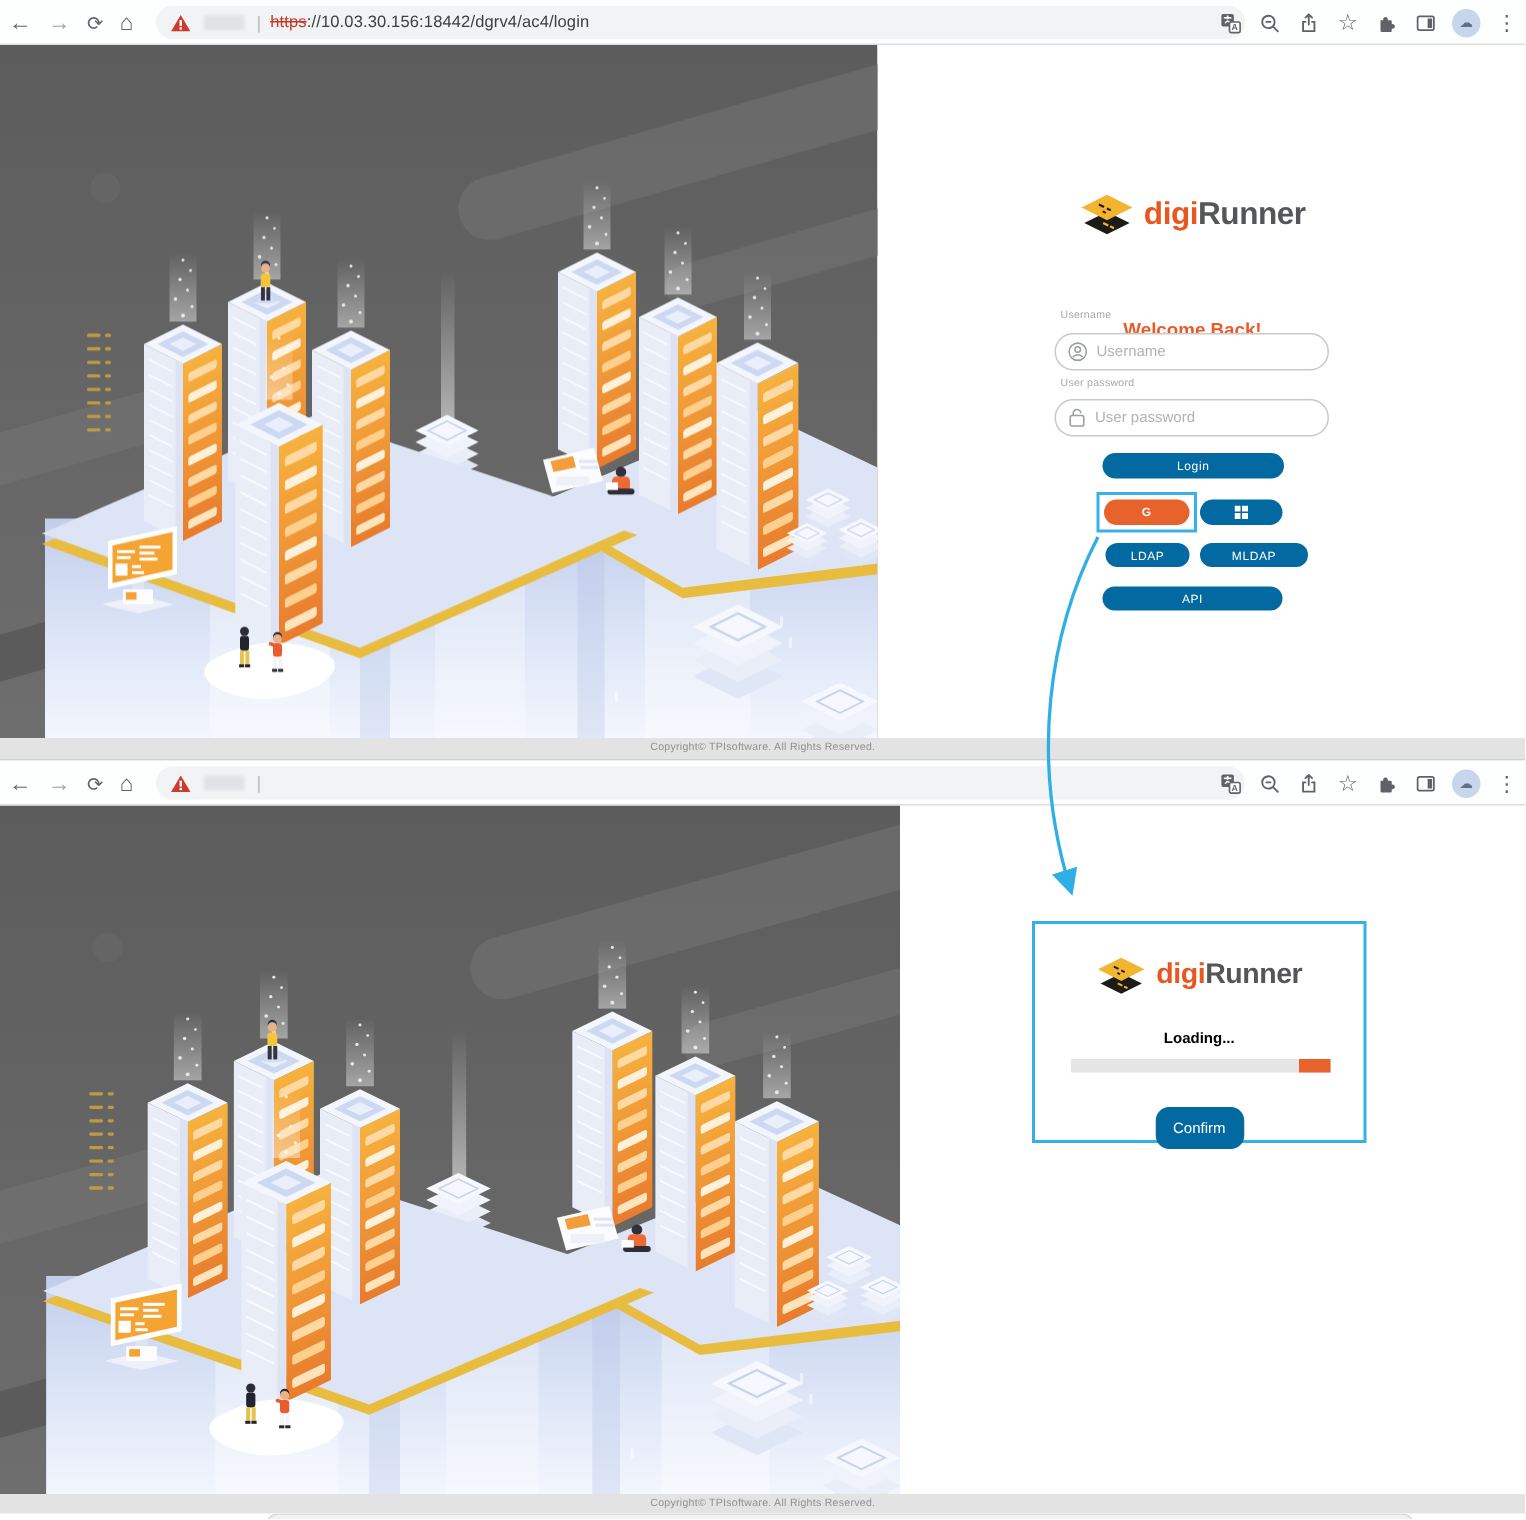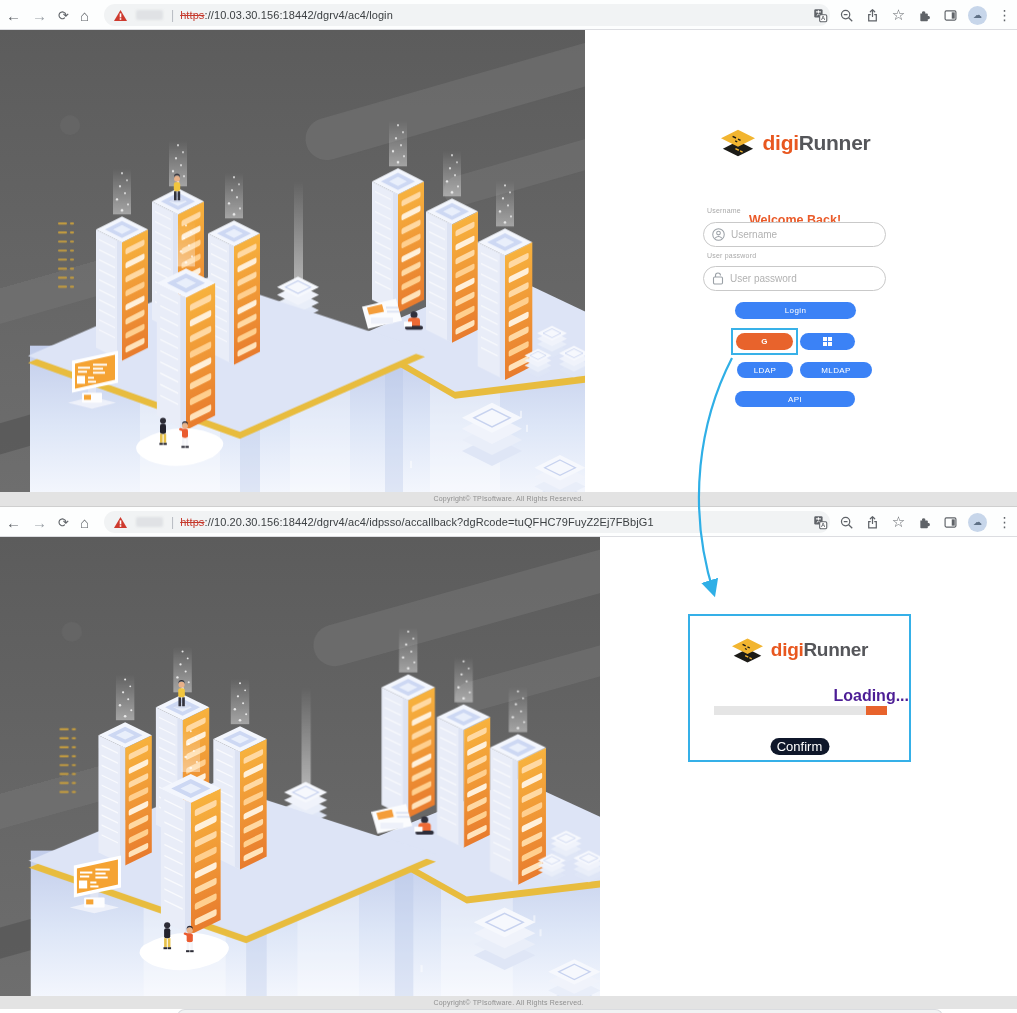--- a/index.html
+++ b/index.html
@@ -21,32 +21,32 @@
   .avatar { width:19px; height:19px; border-radius:50%; background:#c7d6ea; display:flex; align-items:center; justify-content:center; font-size:9px; color:#5f7186; }
   
   .brandrow { position:absolute; display:flex; align-items:center; justify-content:center; gap:7px; }
   .brandtext { font-weight:bold; letter-spacing:-.3px; }
   .brandtext .d { color:#e8571f; } .brandtext .r { color:#55565a; }
   .welcome { position:absolute; left:705px; top:181px; width:180px; text-align:center; color:#ea5b2a; font-weight:bold; font-size:12.5px;margin-top:32px; }
   .flabel { position:absolute; font-size:7px; color:#a9a9a9; letter-spacing:.2px; }
   .pillinput { position:absolute; width:183px; height:25px; border:1px solid #c9c9c9; border-radius:13px; background:#fff; display:flex; align-items:center; padding:0 8px; gap:6px; }
   .pillinput input { border:0; outline:0; width:130px; font-size:10px; color:#555; background:transparent; font-family:"Liberation Sans",sans-serif; }
   .pillinput input::placeholder { color:#b2b2b2; }
-  .gbtn { position:absolute; border:0; border-radius:9px; background:#3b82f6; color:#fff; font-size:8px; letter-spacing:.4px; font-family:"Liberation Sans",sans-serif; cursor:pointer; display:flex; align-items:center; justify-content:center; }
+  .gbtn { position:absolute; border:0; border-radius:9px; background:#0369a1; color:#fff; font-size:8px; letter-spacing:.4px; font-family:"Liberation Sans",sans-serif; cursor:pointer; display:flex; align-items:center; justify-content:center; }
   .orange { background:#e8632c !important; font-weight:bold; }
   .gselect { position:absolute; left:731px; top:328px; width:67px; height:27px; border:2px solid #38b1e8; background:transparent; }
   .cpybar { position:absolute; left:0; width:1017px; background:#e3e3e3; color:#8f8f8f; font-size:7px; text-align:center; line-height:14px; letter-spacing:.2px; }
   
   .illu { position:absolute; left:0; display:block; }
   
   .dialog { position:absolute; left:688px; top:107px; width:223px; height:148px; background:#fff; border:2px solid #35b0e8; }
-  .loadingtxt { position:absolute; left:0; top:71px; width:100%; text-align:right; color:#4c1d95; font-weight:bold; font-size:16px; }
+  .loadingtxt { position:absolute; left:0; top:71px; width:100%; text-align:center; color:#000000; font-weight:bold; font-size:10px; }
   .ptrack { position:absolute; left:24px; top:90px; width:173px; height:9px; background:#e5e5e5; }
   .pfill { position:absolute; top:0; height:9px; background:#e8632c; }
-  .confirm { position:absolute; left:50%; transform:translateX(-50%); top:122px; width:59px; height:17px; border-radius:9px; background:#0f172a; color:#fff; border:0; font-size:13px; font-family:"Liberation Sans",sans-serif; cursor:pointer; }
+  .confirm { position:absolute; left:50%; transform:translateX(-50%); top:122px; width:59px; height:28px; border-radius:9px; background:#0369a1; color:#fff; border:0; font-size:10px; font-family:"Liberation Sans",sans-serif; cursor:pointer; }
   .bottompill { position:absolute; left:177px; top:502px; width:766px; height:8px; background:#f1f3f4; border:1px solid #dadce0; border-bottom:0; border-radius:9px 9px 0 0; }
   .arrowsvg { position:absolute; left:0; top:0; width:1017px; height:1013px; pointer-events:none; z-index:50; }
   svg text { font-family:"Liberation Sans",sans-serif; }
 </style>
 </head>
 <body>
 
 <svg width="0" height="0" style="position:absolute">
   <defs>
     <linearGradient id="bgG" x1="0" y1="0" x2="0" y2="1">
@@ -391,21 +391,20 @@
         <span>⌂</span>
       </div>
       <div class="omnibox">
         <svg class="warn" viewBox="0 0 13 11">
             <polygon points="6.5,0 13,11 0,11" fill="#ce3a2e"></polygon>
             <rect x="5.7" y="3.4" width="1.6" height="4" fill="#fff"></rect>
             <rect x="5.7" y="8.2" width="1.6" height="1.6" fill="#fff"></rect>
           </svg>
         <span class="blurred"></span>
         <span class="pipe">|</span>
-        <span class="url"><span class="scheme">https</span><span>://10.20.30.156:18442/dgrv4/ac4/idpsso/accallback?dgRcode=tuQFHC79FuyZ2Ej7FBbjG1</span></span>
       </div>
       <div class="ricons">
         <span class="ic">
             <svg width="15" height="15" viewBox="0 0 18 18">
               <rect x="1.5" y="1.5" width="10" height="10" rx="1.5" fill="#5f6368"></rect>
               <rect x="3.5" y="4" width="6" height="1.3" fill="#fff"></rect>
               <rect x="5.8" y="2.8" width="1.4" height="3" fill="#fff"></rect>
               <path d="M4.5,9 Q6.5,5.5 8.5,9" stroke="#fff" stroke-width="1.2" fill="none"></path>
               <rect x="8" y="8" width="8.5" height="8.5" rx="1.5" fill="#fff" stroke="#5f6368" stroke-width="1.3"></rect>
               <text x="12.2" y="14.6" font-size="7" font-weight="bold" fill="#5f6368" text-anchor="middle">A</text>

